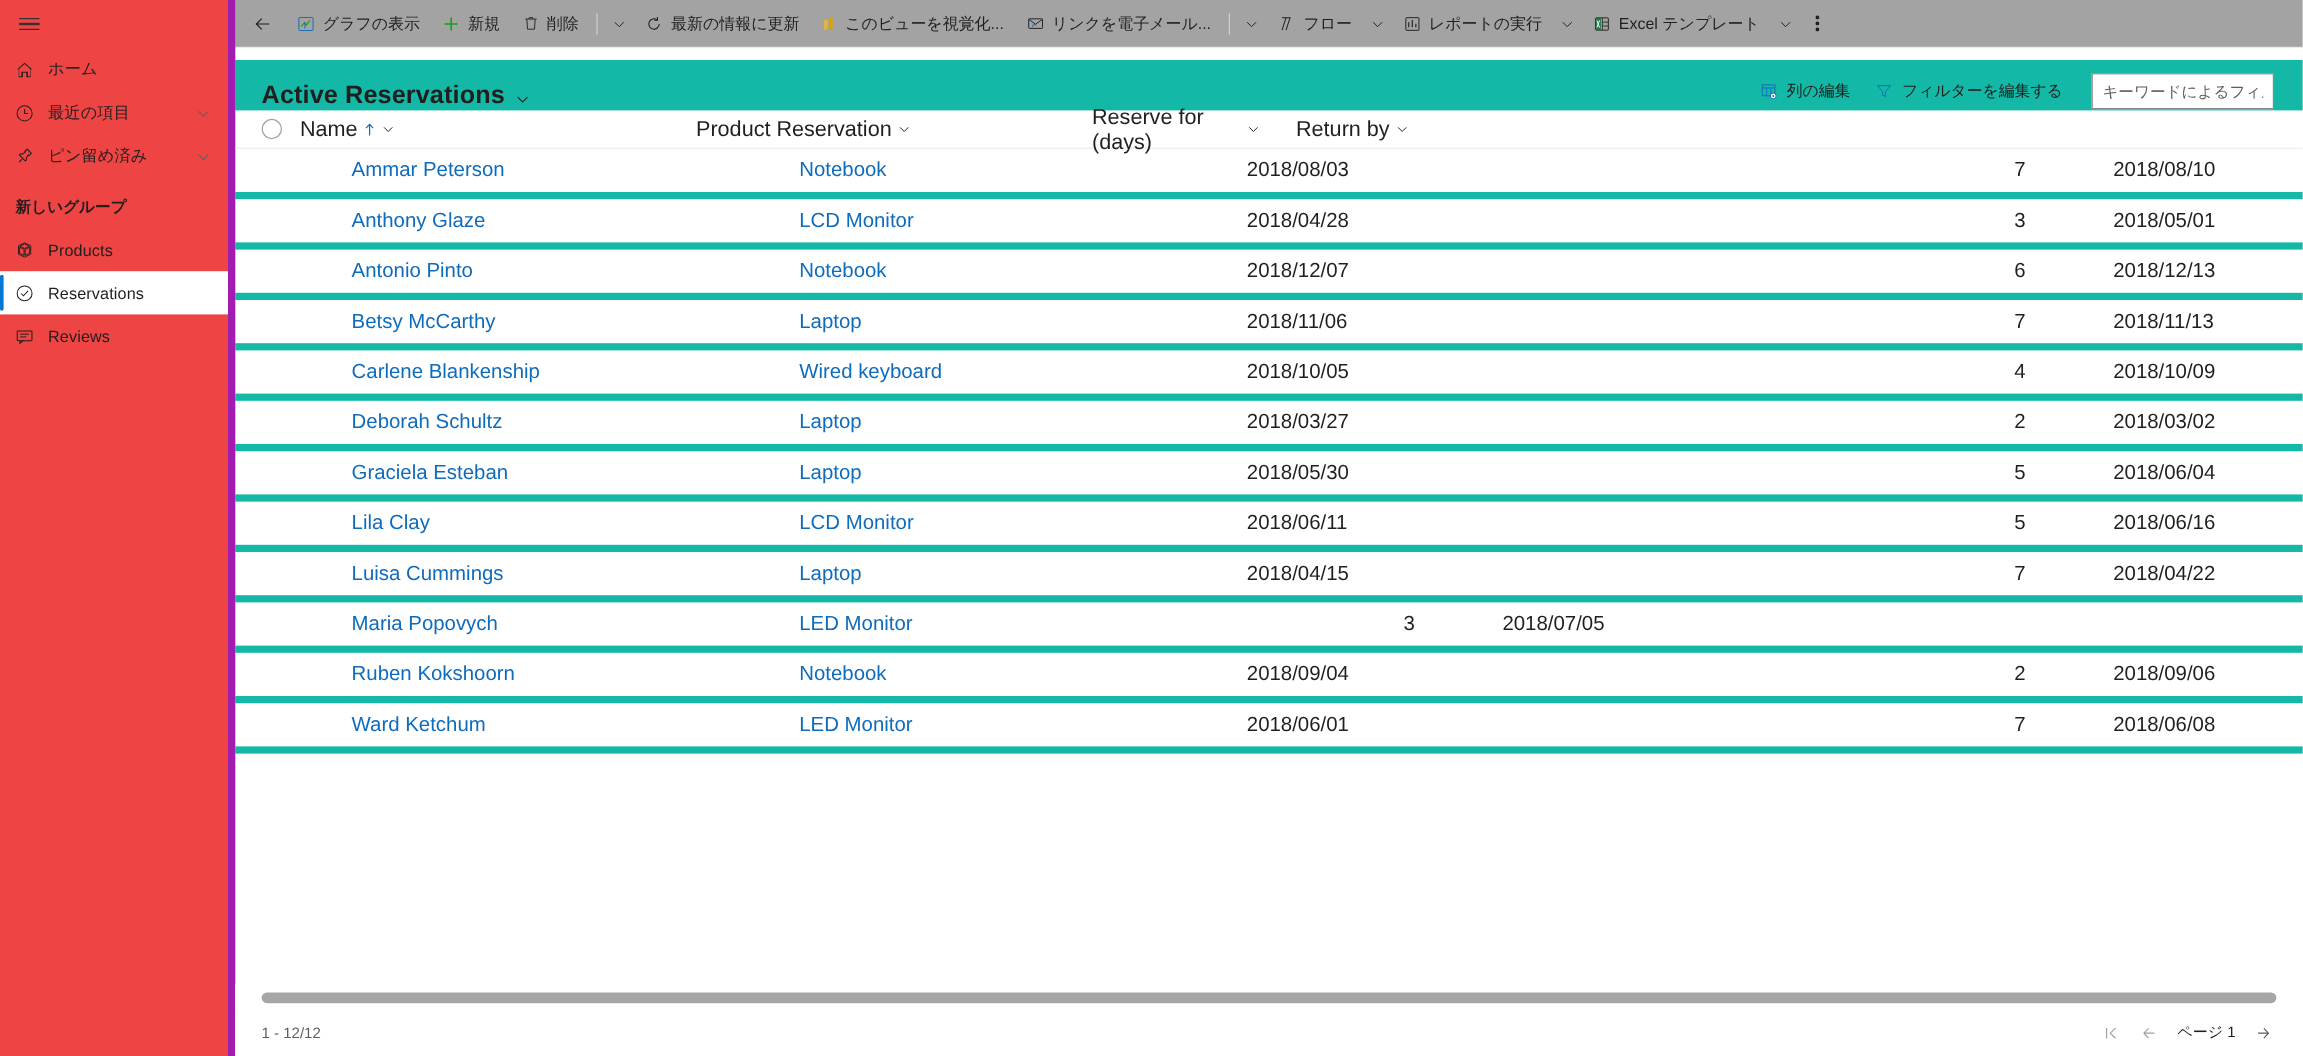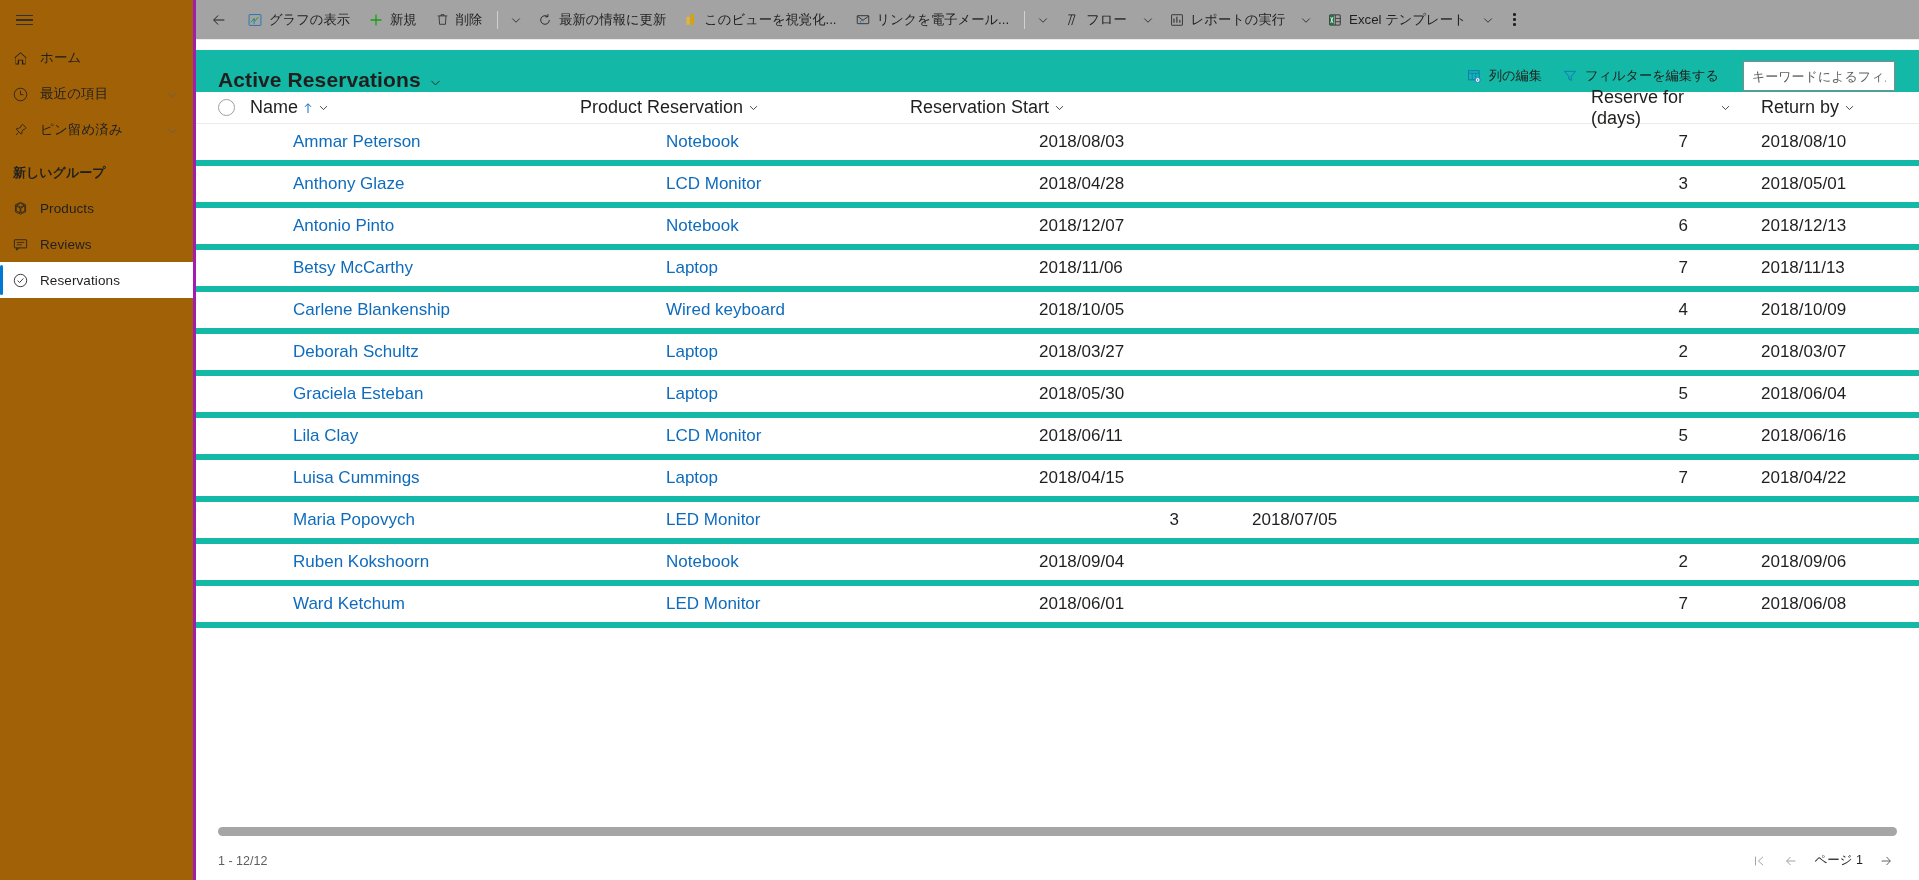--- a/index.html
+++ b/index.html
@@ -10,23 +10,23 @@
     background: #ffffff;
     font-family: "Liberation Sans", "DejaVu Sans", sans-serif;
     color: #201f1e;
     -webkit-font-smoothing: antialiased;
   }
   #app { position: relative; width: 1919px; height: 880px; display: flex; }
 
   
   .sidebar {
     width: 196px; height: 880px;
-    background: #a16207;
+    background: #ef4444;
     flex: 0 0 196px;
-    border-right: 3px solid #a21caf;
+    border-right: 6px solid #a21caf;
     position: relative;
   }
   .hamburger {
     width: 48px; height: 40px;
     display: flex; align-items: center; justify-content: center;
     cursor: pointer;
   }
   .hamburger .bars { width: 17px; }
   .hamburger .bars span {
     display: block; height: 1.4px; background: #323130; margin: 3.4px 0;
@@ -241,39 +241,39 @@
 
     <div class="nav-item">
       <span class="ico">
         <svg width="17" height="17" viewBox="0 0 20 20">
             <path d="M10 2.8 4 5.6v8.3l6 2.9 6-2.9V5.6l-6-2.8zm0 1.15 4.6 2.15L10 8.3 5.4 6.1 10 3.95zM5 7.1l4.5 2.15v5.8L5 13V7.1zm5.5 7.95v-5.8L15 7.1V13l-4.5 2.05z" fill="none" stroke="#201f1e" stroke-width="0.9"></path>
           </svg>
       </span>
       <span class="lbl">Products</span>
     </div>
 
+    <div class="nav-item selected">
+      <span class="ico">
+        <svg width="17" height="17" viewBox="0 0 20 20">
+            <circle cx="10" cy="10" r="7.3" fill="none" stroke="#201f1e" stroke-width="1"></circle>
+            <path d="M6.6 10.1l2.3 2.3 4.5-4.8" fill="none" stroke="#201f1e" stroke-width="1"></path>
+          </svg>
+      </span>
+      <span class="lbl">Reservations</span>
+    </div>
+
     <div class="nav-item">
       <span class="ico">
         <svg width="17" height="17" viewBox="0 0 20 20">
             <rect x="2.8" y="4.4" width="14.4" height="9.6" rx="0.6" fill="none" stroke="#201f1e" stroke-width="1"></rect>
             <path d="M5.4 14v2.6L8.6 14" fill="none" stroke="#201f1e" stroke-width="1"></path>
             <path d="M5.6 7.6h8.8M5.6 10.3h6" stroke="#201f1e" stroke-width="0.9"></path>
           </svg>
       </span>
       <span class="lbl">Reviews</span>
-    </div>
-
-    <div class="nav-item selected">
-      <span class="ico">
-        <svg width="17" height="17" viewBox="0 0 20 20">
-            <circle cx="10" cy="10" r="7.3" fill="none" stroke="#201f1e" stroke-width="1"></circle>
-            <path d="M6.6 10.1l2.3 2.3 4.5-4.8" fill="none" stroke="#201f1e" stroke-width="1"></path>
-          </svg>
-      </span>
-      <span class="lbl">Reservations</span>
     </div>
   </nav>
 
   <div class="pane">
 
     <div class="cmdbar">
       <div class="cb-back">
         <svg width="18" height="18" viewBox="0 0 20 20">
             <path d="M16 10H4.5M9 5l-5 5 5 5" fill="none" stroke="#201f1e" stroke-width="1.1"></path>
           </svg>
@@ -464,28 +464,20 @@
           </span>
         </div>
         <div class="gcell c-product">
           <span>Product Reservation</span>
           <span class="hchev">
             <svg width="11" height="11" viewBox="0 0 16 16">
                 <path d="M3 6l5 5 5-5" fill="none" stroke="#201f1e" stroke-width="1.2"></path>
               </svg>
           </span>
         </div>
-        <div class="gcell c-start">
-          <span>Reservation Start</span>
-          <span class="hchev">
-            <svg width="11" height="11" viewBox="0 0 16 16">
-                <path d="M3 6l5 5 5-5" fill="none" stroke="#201f1e" stroke-width="1.2"></path>
-              </svg>
-          </span>
-        </div>
         <div class="gcell c-days">
           <span>Reserve for (days)</span>
           <span class="hchev">
             <svg width="11" height="11" viewBox="0 0 16 16">
                 <path d="M3 6l5 5 5-5" fill="none" stroke="#201f1e" stroke-width="1.2"></path>
               </svg>
           </span>
         </div>
         <div class="gcell c-return">
           <span>Return by</span>
@@ -596,21 +588,21 @@
             <div class="gcell c-product">
               <span class="link">Laptop</span>
             </div>
             <div class="gcell c-start">
               <span>2018/03/27</span>
             </div>
             <div class="gcell c-days">
               <span>2</span>
             </div>
             <div class="gcell c-return">
-              <span>2018/03/07</span>
+              <span>2018/03/02</span>
             </div>
           </div>
           <div class="grow">
             <div class="gcell c-check"></div>
             <div class="gcell c-name">
               <span class="link">Graciela Esteban</span>
             </div>
             <div class="gcell c-product">
               <span class="link">Laptop</span>
             </div>

